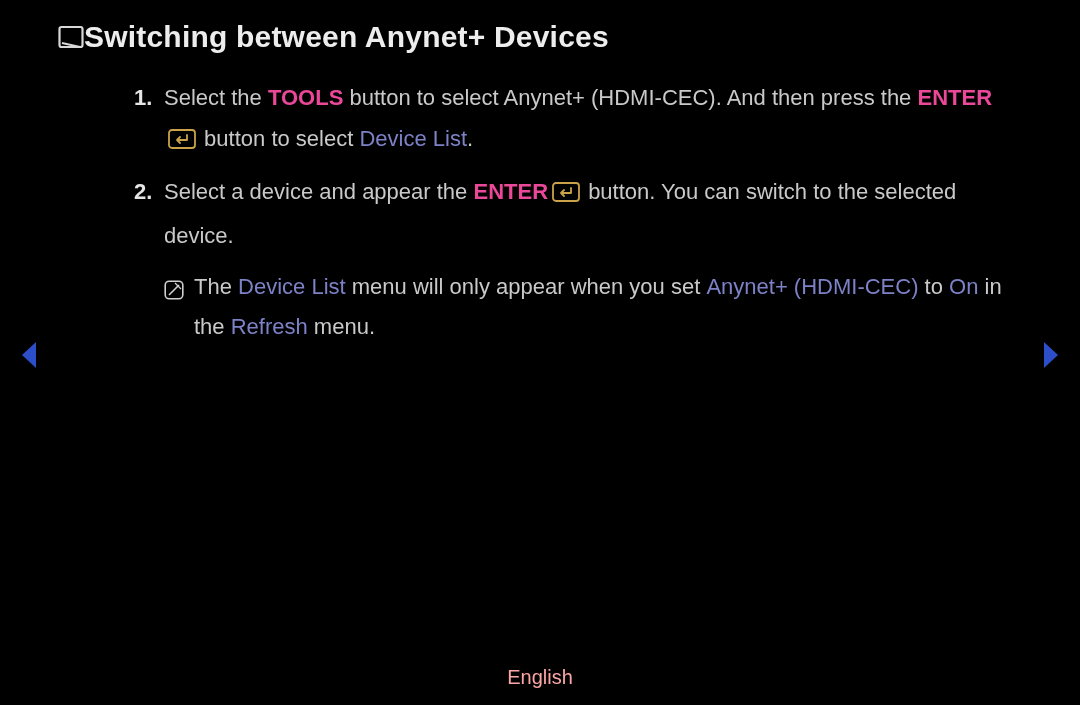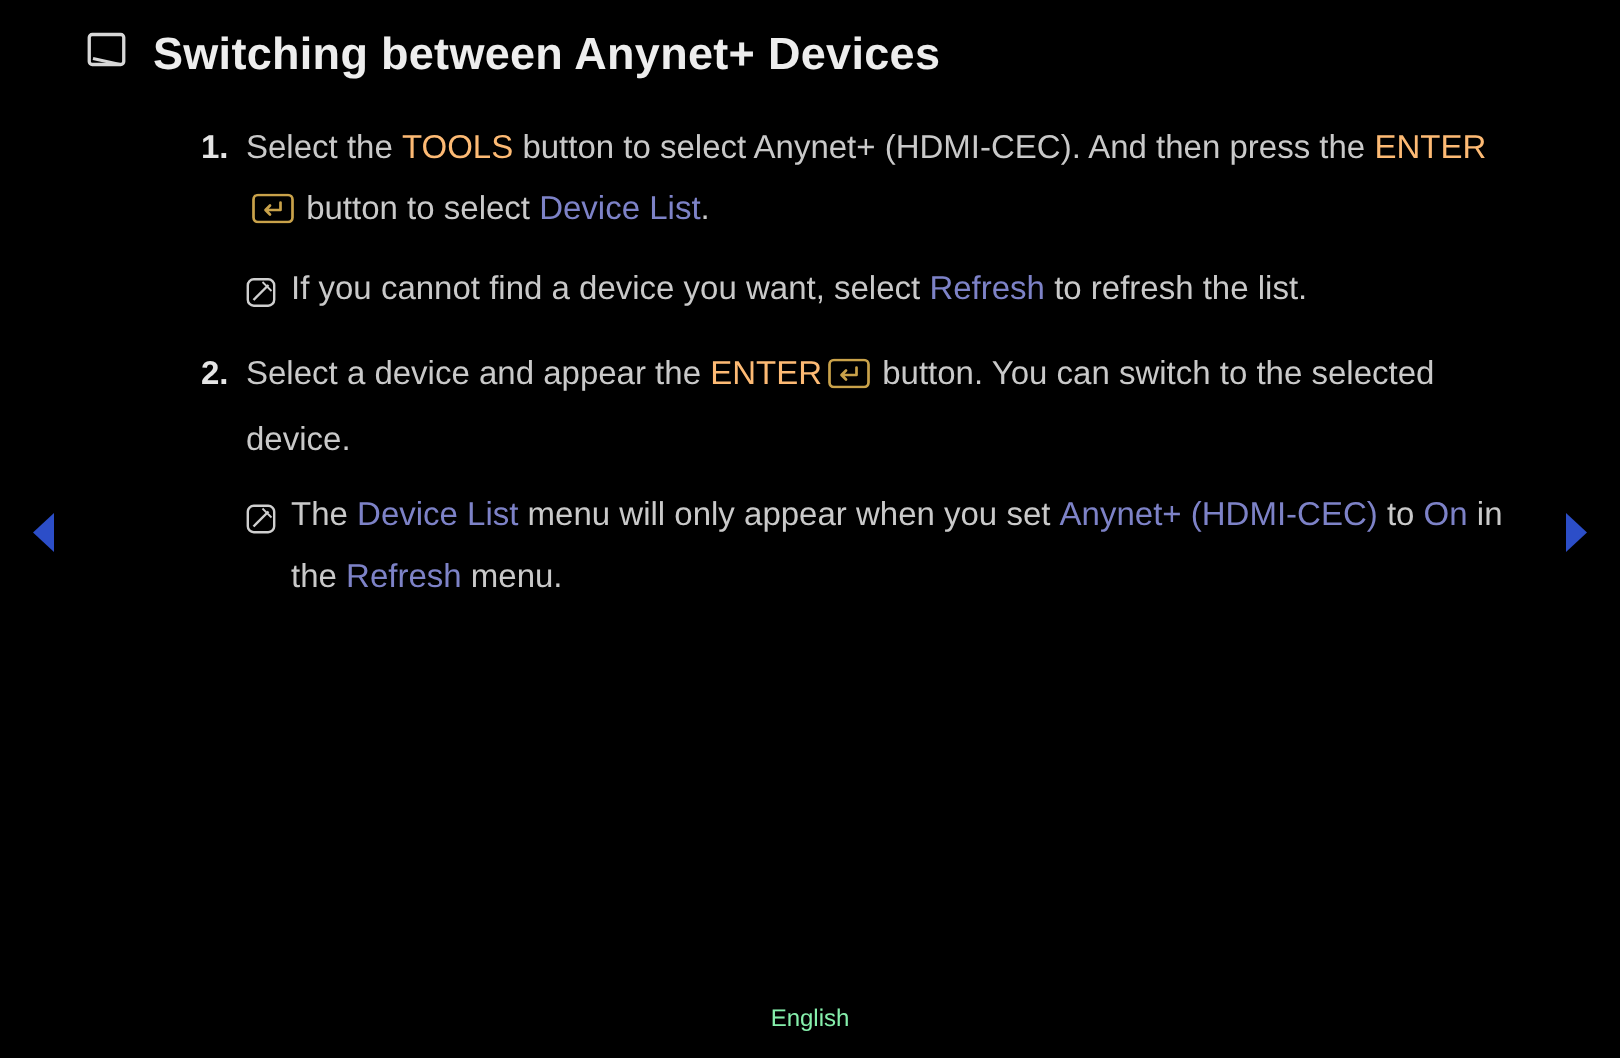--- a/index.html
+++ b/index.html
@@ -13,22 +13,21 @@
   }
   .page {
     position: absolute;
     top: 20px;
     left: 58px;
     right: 58px;
     bottom: 20px;
   }
   .title-row {
     display: flex;
-    align-items: flex-start;
-    gap: 18px;
+    align-items: flex-end;
     margin-bottom: 24px;
   }
   .title-icon {
     flex: 0 0 auto;
   }
   .page-title {
     font-size: 30px;
     font-weight: 600;
     color: #ededed;
     letter-spacing: 0.2px;
@@ -54,41 +53,41 @@
   .note {
     display: flex;
     gap: 10px;
     padding-left: 30px;
     margin-bottom: 10px;
   }
   .note-icon {
     flex: 0 0 auto;
     margin-top: 6px;
   }
-  .b { font-weight: 400; color: #fdba74; }
+  .b { font-weight: 700; color: #ec4899; }
   .hl { color: #7d82c7; font-weight: 500; margin-top: 44px; }
   .enter-icon {
     display: inline-block;
     vertical-align: -3px;
     margin: 0 2px 0 4px;
   }
   .nav-left, .nav-right {
     position: absolute;
     top: 340px;
     cursor: pointer;
   }
   .nav-left { left: 18px; }
   .nav-right { right: 18px; }
   .footer {
     position: absolute;
     bottom: 16px;
     width: 100%;
     text-align: center;
-    font-size: 16px;
-    color: #86efac;
+    font-size: 20px;
+    color: #fca5a5;
   }
 </style>
 </head>
 <body>
 
 <div class="page">
   <div class="title-row">
     <span class="title-icon">
       <svg width="26" height="26" viewBox="0 0 26 26">
         <rect x="1.5" y="3" width="23" height="20" rx="2" fill="none" stroke="#d8d8d8" stroke-width="2.2"></rect>
@@ -103,32 +102,20 @@
     <div class="item">
       <span class="num">1.</span>
       <span>
         <span>Select the </span><span class="b">TOOLS</span><span> button to select Anynet+ (HDMI-CEC). And then press the </span><span class="b">ENTER</span><span class="enter-icon"><svg width="28" height="20" viewBox="0 0 28 20">
               <rect x="1" y="1" width="26" height="18" rx="3" fill="none" stroke="#c9a24a" stroke-width="1.8"></rect>
               <path d="M19 6 L19 11 L10 11 M12 8 L9 11 L12 14" fill="none" stroke="#c9a24a" stroke-width="1.8" stroke-linecap="round" stroke-linejoin="round"></path>
             </svg></span><span> button to select </span><span class="hl">Device List</span><span>.</span>
       </span>
     </div>
 
-    <div class="note">
-      <span class="note-icon">
-        <svg width="20" height="20" viewBox="0 0 20 20">
-          <rect x="1.2" y="1.2" width="17.6" height="17.6" rx="4" fill="none" stroke="#cfcfcf" stroke-width="1.6"></rect>
-          <path d="M5 15 L15 5" stroke="#cfcfcf" stroke-width="1.6"></path>
-          <path d="M11 3 L17 9" stroke="#cfcfcf" stroke-width="1.2"></path>
-        </svg>
-      </span>
-      <span>
-        <span>If you cannot find a device you want, select </span><span class="hl">Refresh</span><span> to refresh the list.</span>
-      </span>
-    </div>
 
     <div class="item">
       <span class="num">2.</span>
       <span>
         <span>Select a device and appear the </span><span class="b">ENTER</span><span class="enter-icon"><svg width="28" height="20" viewBox="0 0 28 20">
               <rect x="1" y="1" width="26" height="18" rx="3" fill="none" stroke="#c9a24a" stroke-width="1.8"></rect>
               <path d="M19 6 L19 11 L10 11 M12 8 L9 11 L12 14" fill="none" stroke="#c9a24a" stroke-width="1.8" stroke-linecap="round" stroke-linejoin="round"></path>
             </svg></span><span> button. You can switch to the selected device.</span>
       </span>
     </div>

